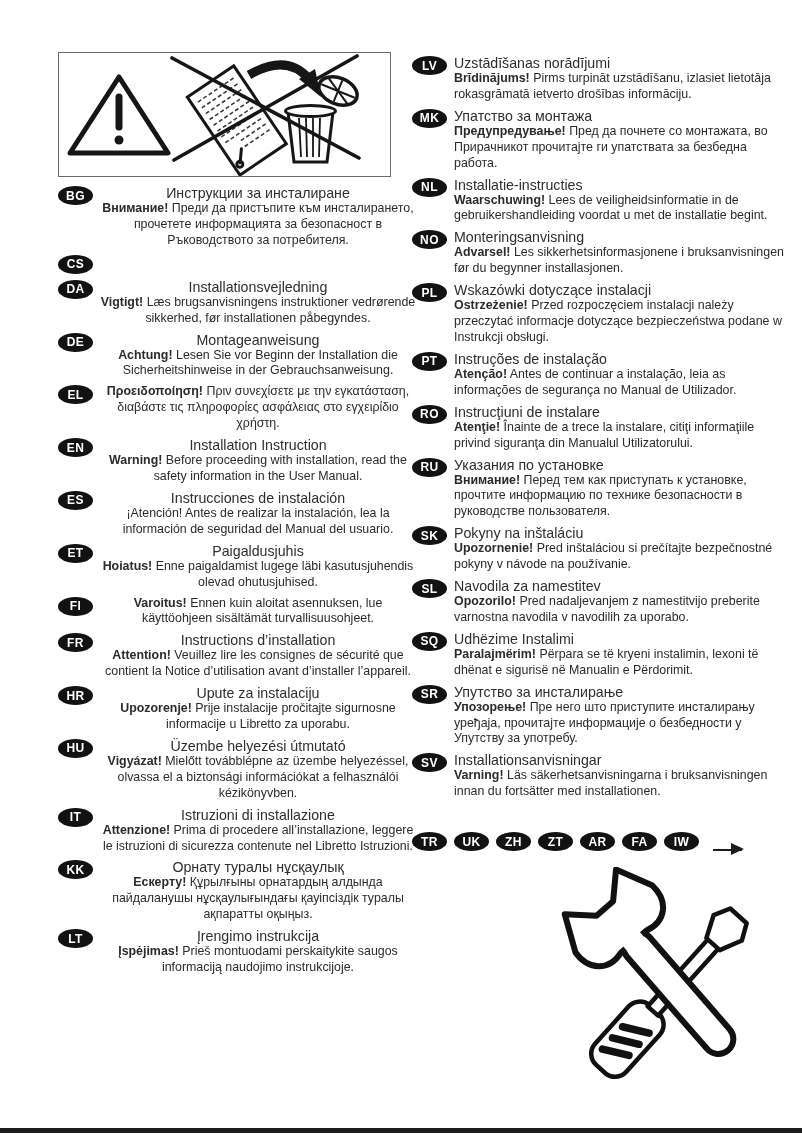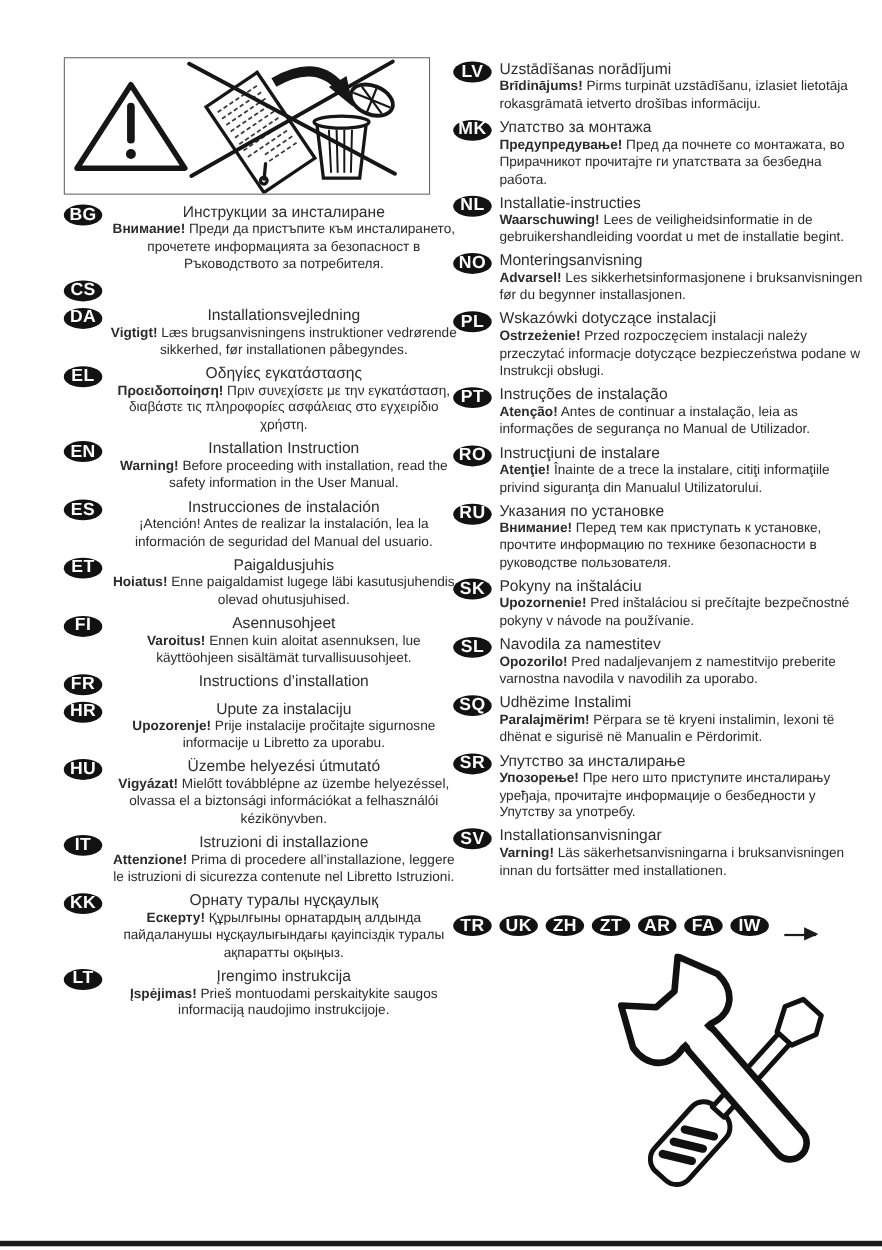--- a/index.html
+++ b/index.html
@@ -14,21 +14,21 @@
   .warnbox {
     width:333px; height:125px; border:1px solid #6a6a6a; box-sizing:border-box;
     margin-bottom:8px; background:#fff;
   }
   .warnbox svg { display:block; }
 
   .entry { display:flex; gap:7px; margin-bottom:5px; }
   .badge {
     flex:0 0 35px; height:19px; margin-top:1px;
     background:#121212; border-radius:50%;
-    color:#ffffff; font-weight:bold; font-size:16px; letter-spacing:.4px;
+    color:#ffffff; font-weight:bold; font-size:12px; letter-spacing:.4px;
     display:flex; align-items:center; justify-content:center;
   }
   .etext  { flex:1; min-width:0; }
   .etitle { display:block; font-size:14.2px; line-height:16px; color:#2e2e2e; }
   .ebody  { display:block; font-size:12.4px; line-height:15.9px; color:#2b2b2b; }
   .ebody b { font-weight:bold; }
 
   .more-row { display:flex; align-items:flex-end; margin-top:32px; width:340px; }
   .more-badges { display:flex; gap:7px; }
   .more-badges .badge { margin-top:0; }
@@ -125,25 +125,31 @@
   </div>
 
   <div class="entry">
     <span class="badge">DA</span>
     <span class="etext">
       <span class="etitle">Installationsvejledning</span>
       <span class="ebody"><b>Vigtigt!</b> <span>Læs brugsanvisningens instruktioner vedrørende sikkerhed, før installationen påbegyndes.</span></span>
     </span>
   </div>
 
+  <div class="entry">
+    <span class="badge">DE</span>
+    <span class="etext">
+      <span class="etitle">Montageanweisung</span>
+      <span class="ebody"><b>Achtung!</b> <span>Lesen Sie vor Beginn der Installation die Sicherheitshinweise in der Gebrauchsanweisung.</span></span>
+    </span>
+  </div>
 
   <div class="entry">
     <span class="badge">EL</span>
     <span class="etext">
-      <span class="etitle">Οδηγίες εγκατάστασης</span>
       <span class="ebody"><b>Προειδοποίηση!</b> <span>Πριν συνεχίσετε με την εγκατάσταση, διαβάστε τις πληροφορίες ασφάλειας στο εγχειρίδιο χρήστη.</span></span>
     </span>
   </div>
 
   <div class="entry">
     <span class="badge">EN</span>
     <span class="etext">
       <span class="etitle">Installation Instruction</span>
       <span class="ebody"><b>Warning!</b> <span>Before proceeding with installation, read the safety information in the User Manual.</span></span>
     </span>
@@ -161,29 +167,29 @@
     <span class="badge">ET</span>
     <span class="etext">
       <span class="etitle">Paigaldusjuhis</span>
       <span class="ebody"><b>Hoiatus!</b> <span>Enne paigaldamist lugege läbi kasutusjuhendis olevad ohutusjuhised.</span></span>
     </span>
   </div>
 
   <div class="entry">
     <span class="badge">FI</span>
     <span class="etext">
-      <span class="etitle">Asennusohjeet</span>
       <span class="ebody"><b>Varoitus!</b> <span>Ennen kuin aloitat asennuksen, lue käyttöohjeen sisältämät turvallisuusohjeet.</span></span>
     </span>
   </div>
 
   <div class="entry">
     <span class="badge">FR</span>
     <span class="etext">
       <span class="etitle">Instructions d’installation</span>
+      <span class="ebody"><b>Attention!</b> <span>Veuillez lire les consignes de sécurité que contient la Notice d’utilisation avant d’installer l’appareil.</span></span>
     </span>
   </div>
 
   <div class="entry">
     <span class="badge">HR</span>
     <span class="etext">
       <span class="etitle">Upute za instalaciju</span>
       <span class="ebody"><b>Upozorenje!</b> <span>Prije instalacije pročitajte sigurnosne informacije u Libretto za uporabu.</span></span>
     </span>
   </div>

